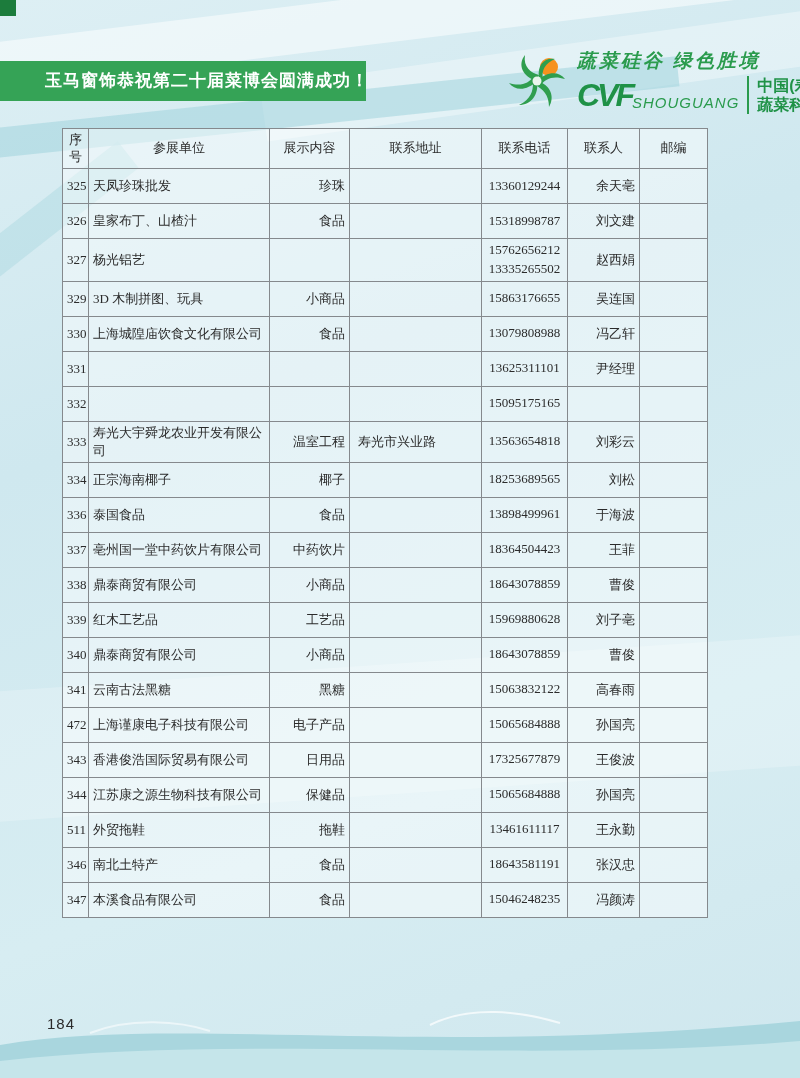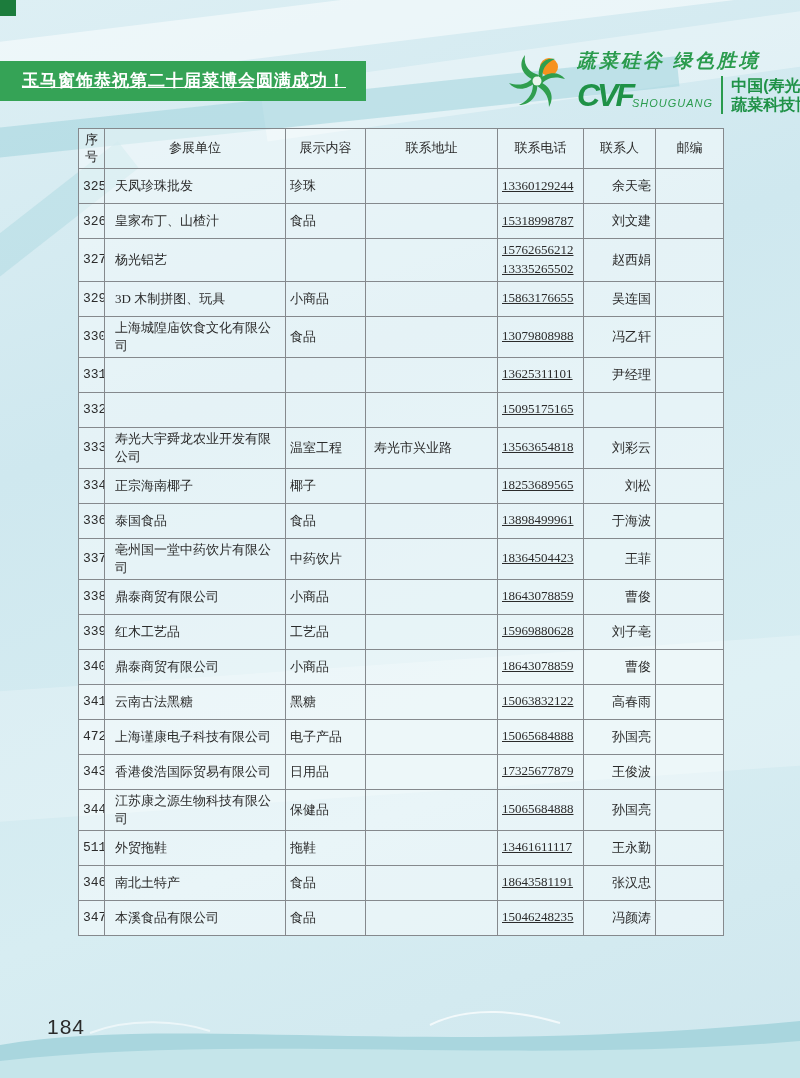--- a/index.html
+++ b/index.html
@@ -16,71 +16,70 @@
   .s2 { top:96px;  left:-80px; width:760px;  height:30px; background:rgba(160,212,221,.55); transform:rotate(-6deg); }
   .s3 { top:34px;  left:260px; width:760px;  height:55px; background:rgba(255,255,255,.35); transform:rotate(-8deg); }
   .s4 { top:660px; left:-100px; width:1100px; height:130px; background:rgba(255,255,255,.22); transform:rotate(-4deg); }
   .s5 { top:230px; left:-140px; width:300px; height:34px; background:rgba(173,218,226,.5); transform:rotate(-38deg); }
   
   .corner { position:absolute; left:0; top:0; width:16px; height:16px; background:#1c7c3c; }
   
   .banner {
     position:absolute; left:0; top:61px; width:366px; height:40px;
     background:#35a356; color:#fff; font-family:"Liberation Sans","DejaVu Sans",sans-serif;
-    font-weight:bold; font-size:17px; line-height:40px; padding-left:22px; letter-spacing:1px;
+    font-weight:bold; font-size:17px; line-height:40px; padding-left:45px; letter-spacing:1px;
     white-space:nowrap;
-    text-decoration:underline;
   }
   
   .logo-block { position:absolute; left:503px; top:40px; width:292px; height:82px; display:flex; align-items:center; }
   .logo-swirl { width:68px; height:68px; flex:0 0 auto; margin-right:6px; }
   .logo-texts { display:flex; flex-direction:column; }
   .logo-slogan {
     color:#2a9b4d; font-weight:bold; font-style:italic; font-size:19px; letter-spacing:3px;
     font-family:"Liberation Serif","DejaVu Serif",serif; white-space:nowrap; margin-bottom:2px;
   }
   .logo-row { display:flex; align-items:center; }
   .cvf-wrap { display:flex; flex-direction:row; align-items:center; }
   .cvf {
     color:#1f9247; font-family:"Liberation Sans","DejaVu Sans",sans-serif;
     font-weight:900; font-style:italic; font-size:32px; line-height:30px; letter-spacing:-3px;
   }
   .cvf-sub {
     color:#2a9b4d; font-family:"Liberation Sans","DejaVu Sans",sans-serif;
-    font-style:italic; font-size:11px; letter-spacing:1px; margin-top:15px;
+    font-style:italic; font-size:15px; letter-spacing:1px; margin-top:15px;
   }
   .logo-divider { width:2px; height:38px; background:#2a9b4d; margin:0 8px; }
   .org-lines { display:flex; flex-direction:column; }
   .org-line {
     color:#1f9247; font-weight:bold; font-size:16px; line-height:19px; white-space:nowrap;
     font-family:"Liberation Sans","DejaVu Sans",sans-serif;
   }
   
-  .table-wrap { position:absolute; left:78px; top:128px; width:645px; }
+  .table-wrap { position:absolute; left:62px; top:128px; width:645px; }
   table { width:100%; border-collapse:collapse; table-layout:fixed; }
   th, td {
     border:1px solid #85898d; background:rgba(255,255,255,.45);
     color:#2b2b2b; font-size:13px; vertical-align:middle;
     overflow:hidden;
   }
   th { height:40px; font-weight:normal; text-align:center; line-height:1.25; word-break:break-all; padding:2px; }
   td { height:35px; padding:2px 4px; }
-  td.c-num   { text-align:left;font-family:Liberation Mono, monospace; }
-  td.c-name  { text-align:left; padding-left:10px; }
-  td.c-content { text-align:left; }
+  td.c-num   { text-align:left; }
+  td.c-name  { text-align:left; padding-left:4px; }
+  td.c-content { text-align:right; }
   td.c-addr  { text-align:left; padding-left:8px; }
-  td.c-phone { white-space:pre-line; line-height:1.45;text-decoration:underline; }
+  td.c-phone { text-align:center; white-space:pre-line; line-height:1.45; }
   td.c-person{ text-align:right; }
   td.c-zip   { text-align:center; }
   
   .waves { position:absolute; left:0; bottom:0; width:800px; height:75px; pointer-events:none; }
   
   .page-number {
     position:absolute; left:47px; top:1015px; font-family:"Liberation Sans","DejaVu Sans",sans-serif;
-    font-size:21px; color:#2b2b2b; letter-spacing:1px;
+    font-size:15px; color:#2b2b2b; letter-spacing:1px;
   }
 </style>
 </head>
 <body>
 
 <div id="page">
 
   <div class="stripe s1"></div>
   <div class="stripe s3"></div>
   <div class="stripe s2"></div>

